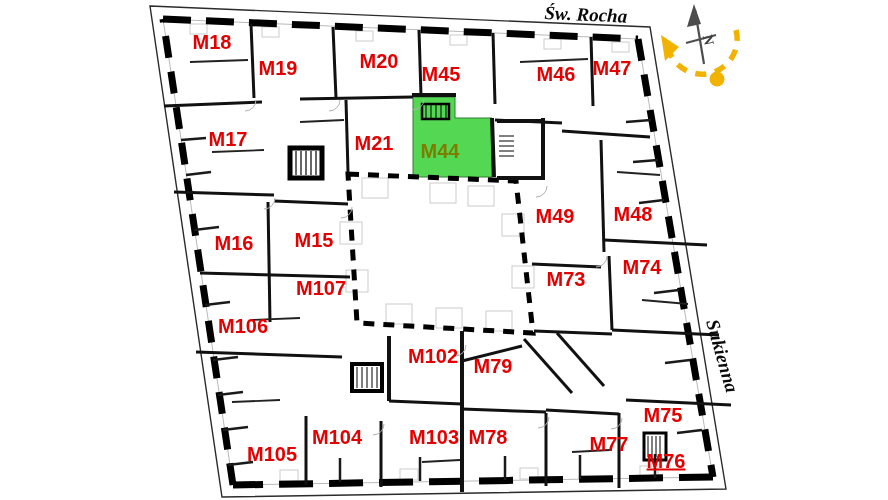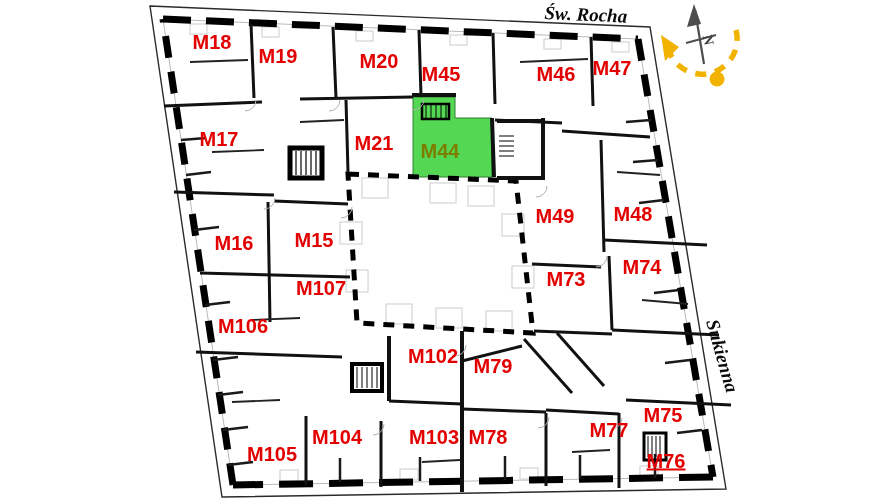--- a/index.html
+++ b/index.html
@@ -217,39 +217,39 @@
       <polygon points="661,35 679,47 665,61" fill="var(--sun-arc)"></polygon>
       <circle cx="717" cy="79" r="7.5" fill="var(--sun-arc)"></circle>
     </g>
   </svg>
 
   <div id="street-top" class="street">Św. Rocha</div>
   <div id="street-right" class="street">Sukienna</div>
 
   <div id="unit-labels">
       <div class="unit" style="left: 212px; top: 42px;">M18</div>
-      <div class="unit" style="left: 278px; top: 56px;">M19</div>
+      <div class="unit" style="left: 278px; top: 68px;">M19</div>
       <div class="unit" style="left: 379px; top: 61px;">M20</div>
       <div class="unit" style="left: 441px; top: 74px;">M45</div>
       <div class="unit" style="left: 556px; top: 74px;">M46</div>
       <div class="unit" style="left: 612px; top: 68px;">M47</div>
-      <div class="unit" style="left: 219px; top: 139px; text-align: center;">M17</div>
+      <div class="unit" style="left: 228px; top: 139px; text-align: center;">M17</div>
       <div class="unit" style="left: 374px; top: 143px;">M21</div>
       <div class="unit hl" style="left: 440px; top: 151px; text-align: right;">M44</div>
       <div class="unit" style="left: 555px; top: 216px;">M49</div>
       <div class="unit" style="left: 633px; top: 214px;">M48</div>
       <div class="unit" style="left: 234px; top: 243px;">M16</div>
       <div class="unit" style="left: 314px; top: 240px;">M15</div>
       <div class="unit" style="left: 566px; top: 279px;">M73</div>
       <div class="unit" style="left: 642px; top: 267px;">M74</div>
       <div class="unit" style="left: 243px; top: 286px; margin-top: 40px;">M106</div>
       <div class="unit" style="left: 321px; top: 288px;">M107</div>
       <div class="unit" style="left: 663px; top: 376px; margin-top: 39px;">M75</div>
       <div class="unit" style="left: 433px; top: 356px;">M102</div>
       <div class="unit" style="left: 493px; top: 366px;">M79</div>
       <div class="unit" style="left: 337px; top: 437px;">M104</div>
       <div class="unit" style="left: 434px; top: 437px;">M103</div>
       <div class="unit" style="left: 488px; top: 437px;">M78</div>
-      <div class="unit" style="left: 597px; top: 430px; padding-left: 24px;">M77</div>
+      <div class="unit" style="left: 597px; top: 444px; padding-left: 24px;">M77</div>
       <div class="unit" style="left: 272px; top: 454px;">M105</div>
       <div class="unit" style="left: 666px; top: 461px; text-decoration: underline;">M76</div>
     </div>
 </div>
 
 </body></html>

